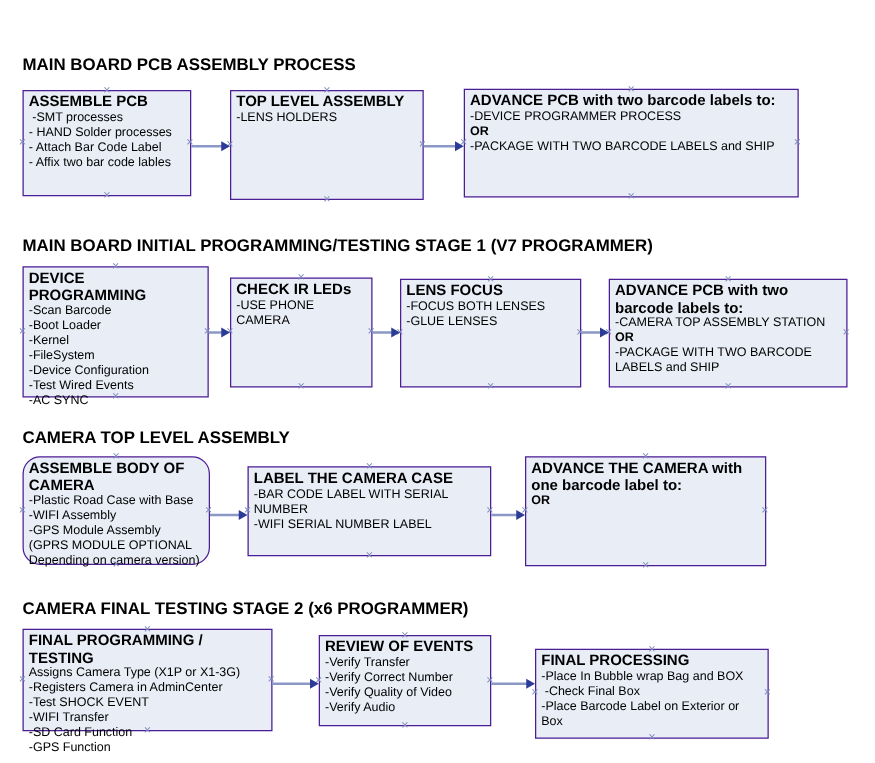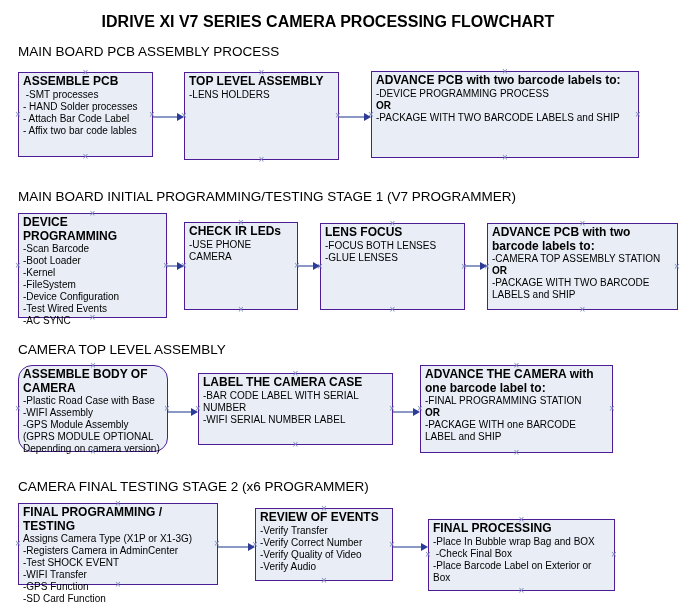--- a/index.html
+++ b/index.html
@@ -4,21 +4,21 @@
 <style>
   html,body{margin:0;padding:0;background:#ffffff;}
   #canvas{
     position:relative;width:700px;height:610px;background:#ffffff;overflow:hidden;
     font-family:"Liberation Sans","DejaVu Sans",sans-serif;color:#000;
   }
   .page-title{
     position:absolute;top:13px;left:0;width:656px;text-align:center;
     font-size:16px;font-weight:bold;white-space:nowrap;
   }
-  .sec-h{position:absolute;font-size:13.5px;font-weight:normal;white-space:nowrap;}
+  .sec-h{position:absolute;font-size:13.5px;font-weight:bold;white-space:nowrap;}
   #s1{left:18px;top:44px;}
   #s2{left:18px;top:189px;}
   #s3{left:18px;top:342px;}
   #s4{left:18px;top:479px;text-align:right;}
 
   .fbox{
     position:absolute;background:#e8edf6;border:1px solid #4c1d95;
     box-sizing:border-box;padding:2px 4px 0 4px;
   }
   .bt{font-size:12px;font-weight:bold;line-height:13.5px;}
@@ -68,21 +68,20 @@
   #a6{left:168px;top:408px;width:30px;}
   #a7{left:393px;top:408px;width:27px;}
   #a8{left:218px;top:543px;width:37px;}
   #a9{left:393px;top:543px;width:35px;}
 </style>
 </head>
 <body>
 
 <div id="canvas">
 
-  <div class="page-title">IDRIVE XI V7 SERIES CAMERA PROCESSING FLOWCHART</div>
 
   <div class="sec-h" id="s1">MAIN BOARD PCB ASSEMBLY PROCESS</div>
   <div class="sec-h" id="s2">MAIN BOARD INITIAL PROGRAMMING/TESTING STAGE 1 (V7 PROGRAMMER)</div>
   <div class="sec-h" id="s3">CAMERA TOP LEVEL ASSEMBLY</div>
   <div class="sec-h" id="s4">CAMERA FINAL TESTING STAGE 2 (x6 PROGRAMMER)</div>
 
   <div class="fbox" id="b11">
     <div class="bt">ASSEMBLE PCB</div>
     <div class="bi"> -SMT processes</div>
     <div class="bi">- HAND Solder processes</div>
@@ -98,21 +97,21 @@
     <div class="bt">TOP LEVEL ASSEMBLY</div>
     <div class="bi">-LENS HOLDERS</div>
   <span class="cp cp-n">×</span>
       <span class="cp cp-e">×</span>
       <span class="cp cp-s">×</span>
       <span class="cp cp-w">×</span>
     </div>
 
   <div class="fbox" id="b13">
     <div class="bt">ADVANCE PCB with two barcode labels to:</div>
-    <div class="bi">-DEVICE PROGRAMMING PROCESS</div>
+    <div class="bi">-DEVICE PROGRAMMER PROCESS</div>
     <div class="bi bold">OR</div>
     <div class="bi">-PACKAGE WITH TWO BARCODE LABELS and SHIP</div>
   <span class="cp cp-n">×</span>
       <span class="cp cp-e">×</span>
       <span class="cp cp-s">×</span>
       <span class="cp cp-w">×</span>
     </div>
 
   <div class="fbox" id="b21">
     <div class="bt">DEVICE PROGRAMMING</div>
@@ -177,37 +176,35 @@
     <div class="bi">-BAR CODE LABEL WITH SERIAL NUMBER</div>
     <div class="bi">-WIFI SERIAL NUMBER LABEL</div>
   <span class="cp cp-n">×</span>
       <span class="cp cp-e">×</span>
       <span class="cp cp-s">×</span>
       <span class="cp cp-w">×</span>
     </div>
 
   <div class="fbox" id="b33">
     <div class="bt">ADVANCE THE CAMERA with one barcode label to:</div>
-    <div class="bi">-FINAL PROGRAMMING STATION</div>
     <div class="bi bold">OR</div>
-    <div class="bi">-PACKAGE WITH one BARCODE LABEL and SHIP</div>
   <span class="cp cp-n">×</span>
       <span class="cp cp-e">×</span>
       <span class="cp cp-s">×</span>
       <span class="cp cp-w">×</span>
     </div>
 
   <div class="fbox" id="b41">
     <div class="bt">FINAL PROGRAMMING / TESTING</div>
     <div class="bi">Assigns Camera Type (X1P or X1-3G)</div>
     <div class="bi">-Registers Camera in AdminCenter</div>
     <div class="bi">-Test SHOCK EVENT</div>
     <div class="bi">-WIFI Transfer</div>
+    <div class="bi">-SD Card Function</div>
     <div class="bi">-GPS Function</div>
-    <div class="bi">-SD Card Function</div>
   <span class="cp cp-n">×</span>
       <span class="cp cp-e">×</span>
       <span class="cp cp-s">×</span>
       <span class="cp cp-w">×</span>
     </div>
 
   <div class="fbox" id="b42">
     <div class="bt">REVIEW OF EVENTS</div>
     <div class="bi">-Verify Transfer</div>
     <div class="bi">-Verify Correct Number</div>

